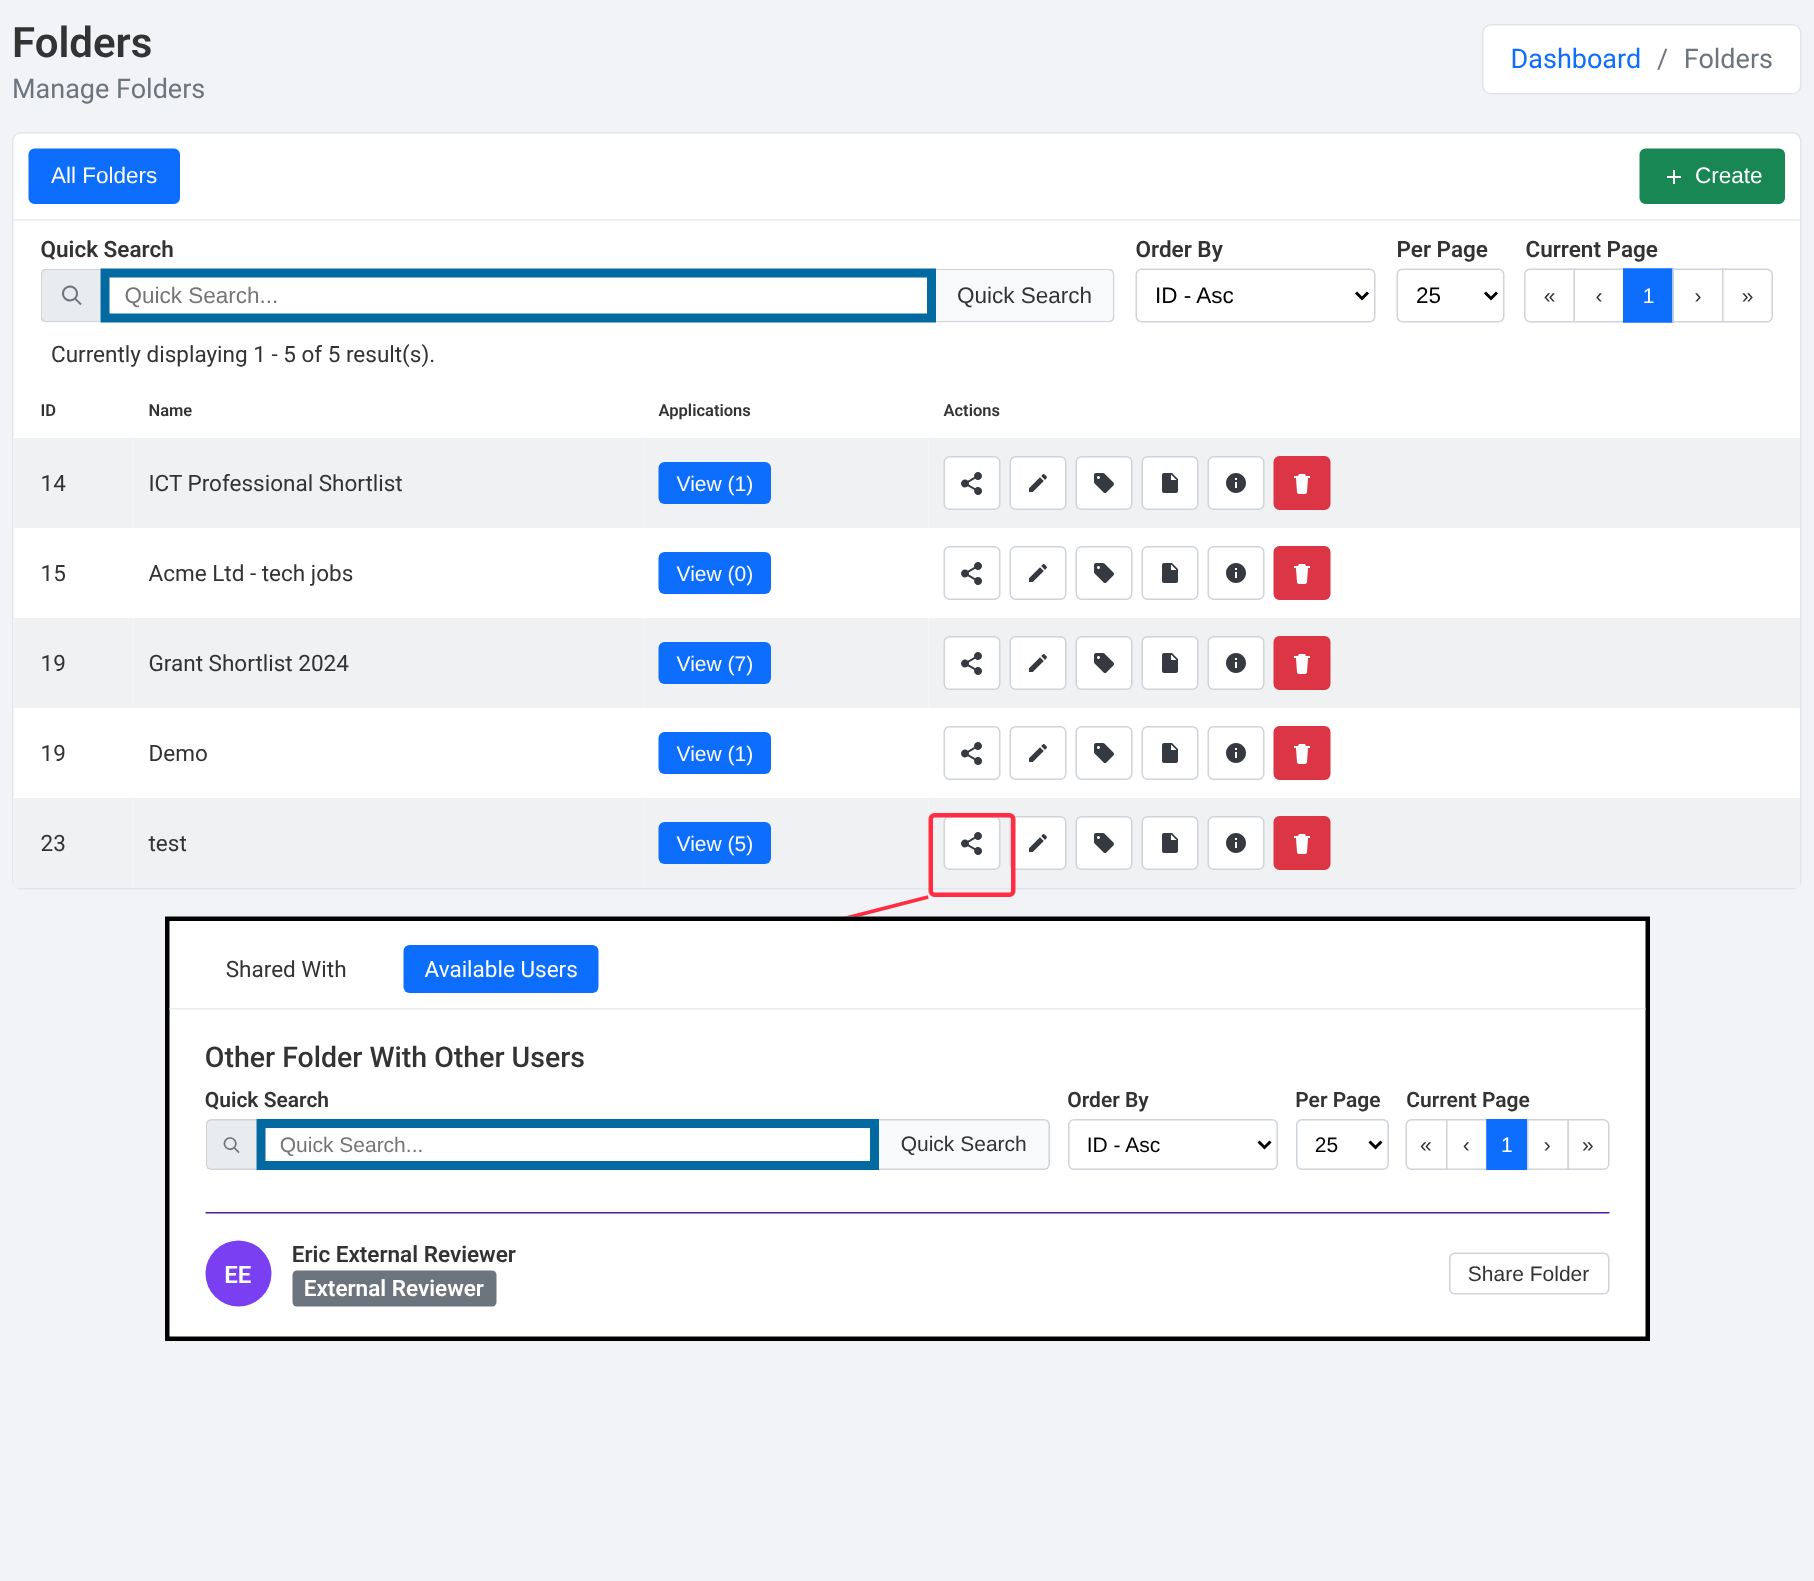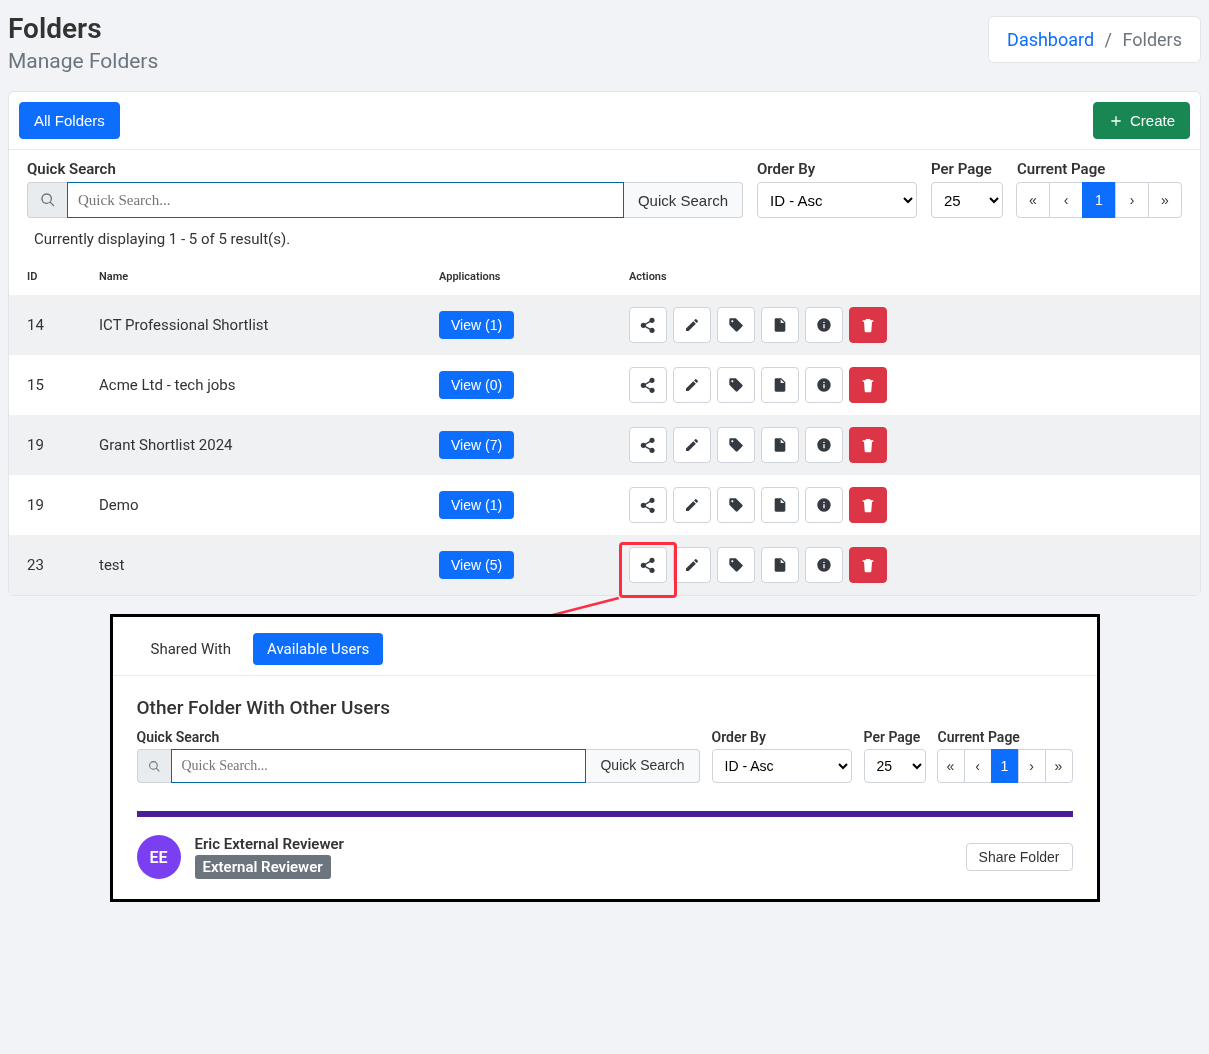--- a/index.html
+++ b/index.html
@@ -7,21 +7,21 @@
     margin: 0;
     padding: 0;
     font-family: -apple-system, BlinkMacSystemFont, "Segoe UI", Roboto, "Helvetica Neue", Arial, sans-serif;
     background: #f1f3f6;
     color: #333;
     font-size: 15px;
   }
   .page { padding: 8px; width: 1209px; position: relative; }
   .header-row { display: flex; justify-content: space-between; align-items: flex-start; }
   .page-title { font-size: 28px; font-weight: 600; margin: 4px 0 0 0; color: #333; }
-  .page-subtitle { font-size: 21px; color: #6c757d; margin: 4px 0 18px 0; font-weight: 400; }
+  .page-subtitle { font-size: 18px; color: #6c757d; margin: 4px 0 18px 0; font-weight: 400; }
   .breadcrumb-card {
     background: #fff; border: 1px solid #e1e5ea; border-radius: 6px;
     padding: 12px 18px; margin-top: 8px; font-size: 18px;
   }
   .breadcrumb-card a { color: #0d6efd; text-decoration: none; }
   .breadcrumb-card .sep { color: #6c757d; margin: 0 6px; }
   .breadcrumb-card .current { color: #6c757d; }
 
   .card { background: #fff; border: 1px solid #e1e5ea; border-radius: 6px; margin-bottom: 14px; }
   .card-top { display: flex; justify-content: space-between; align-items: center; padding: 10px 10px; border-bottom: 1px solid #e9ecef; }
@@ -33,21 +33,21 @@
   .btn-outline { background: #f8f9fa; color: #333; border: 1px solid #ced4da; }
   .btn-icon { width: 38px; height: 36px; display:inline-flex; align-items:center; justify-content:center; border-radius: 4px; cursor:pointer; }
   .btn-icon.light { background: #fff; border: 1px solid #ced4da; color: #343a40;}
   .btn-icon.danger { background: #dc3545; border: 1px solid #dc3545; color: #fff; }
 
   .filter-row { display: flex; gap: 14px; padding: 10px 18px 12px 18px; align-items: flex-end; }
   .filter-block { display: flex; flex-direction: column; gap: 4px; }
   .filter-block label { font-weight: 600; font-size: 15px; }
   .input-group { display: flex; }
   .input-group .addon { background: #e9ecef; border: 1px solid #ced4da; border-right: none; border-radius: 4px 0 0 4px; width: 40px; display:flex; align-items:center; justify-content:center; color:#6c757d;}
-  .input-group input { flex:1; border: 1px solid #0369a1; padding: 6px 10px; font-size: 15px; outline: none; height:36px; border-radius: 0; font-family: Liberation Serif, serif; }
+  .input-group input { flex:1; border: 6px solid #0369a1; padding: 6px 10px; font-size: 15px; outline: none; height:36px; border-radius: 0; }
   .input-group .btn-outline { border-radius: 0 4px 4px 0; border-left: none; height:36px; }
   select { height:36px; border:1px solid #ced4da; border-radius:4px; padding: 0 8px; font-size: 15px; background:#fff; }
 
   .pager { display:flex; }
   .pager button { width:34px; height:36px; border:1px solid #ced4da; background:#fff; cursor:pointer; font-size:14px; color:#333; margin-left:-1px; }
   .pager button:first-child { border-radius:4px 0 0 4px; }
   .pager button:last-child { border-radius:0 4px 4px 0; }
   .pager button.active { background:#0d6efd; color:#fff; border-color:#0d6efd; }
 
   .results-text { padding: 0 18px 10px 6px; font-size: 15px; color:#333; }
@@ -62,27 +62,27 @@
   .actions-cell { display:flex; gap:6px; }
 
   .callout-box {
     border: 3px solid #ff2d42;
     position: absolute;
     border-radius: 4px;
     pointer-events: none;
   }
 
   .modal-outer { margin: 18px auto 0 auto; width: 990px; border: 3px solid #000; background:#fff; padding: 6px 0 20px 0; position: relative; }
-  .modal-tabs { padding: 10px 24px; display:flex; gap:8px; border-bottom: 1px solid #e9ecef; align-items: flex-end; }
+  .modal-tabs { padding: 10px 24px; display:flex; gap:24px; border-bottom: 1px solid #e9ecef; align-items: flex-end; }
   .tab { padding: 7px 14px; border-radius: 4px; font-size: 15px; cursor:pointer; color:#333; }
   .tab.active { background:#0d6efd; color:#fff; }
   .modal-body { padding: 14px 24px 0 24px; }
   .modal-heading { font-size: 19px; font-weight: 500; color:#333; margin: 6px 0 10px 0; }
 
-  .user-row { display:flex; justify-content:space-between; align-items:center; padding: 18px 0 0 0; border-top: 6px solid #4c1d95; margin-top:20px;}
+  .user-row { display:flex; justify-content:space-between; align-items:center; padding: 18px 0 0 0; border-top: 1px solid #4c1d95; margin-top:20px;}
   .user-left { display:flex; align-items:center; gap:14px; }
   .avatar { width:44px; height:44px; border-radius:50%; background:#7b3ff2; color:#fff; display:flex; align-items:center; justify-content:center; font-weight:600; font-size:16px; }
   .user-name { font-weight:600; font-size:15px; }
   .badge { display:inline-block; background:#6c757d; color:#fff; font-size:15px; font-weight:600; padding: 3px 8px; border-radius:3px; margin-top:2px; }
 
   svg.icon { width:16px; height:16px; fill: currentColor; }
   svg.icon-sm { width:13px; height:13px; fill: currentColor; }
 
   .arrow-svg { position:absolute; pointer-events:none; }
 

